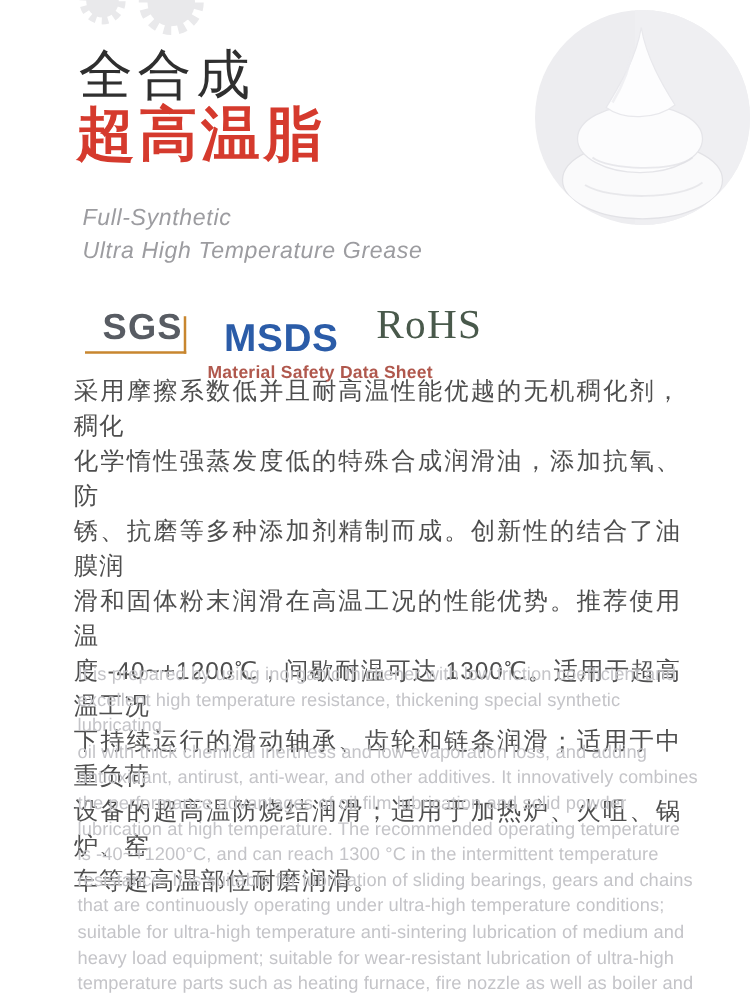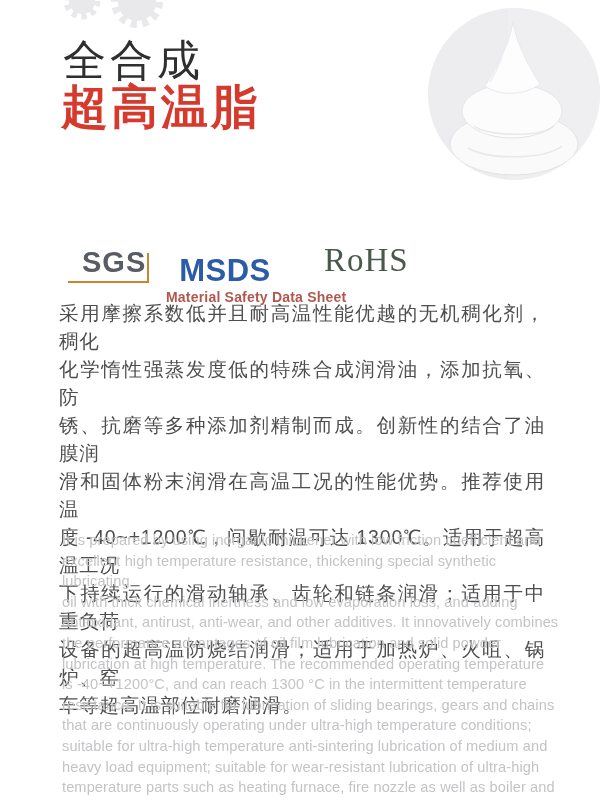--- a/index.html
+++ b/index.html
@@ -64,21 +64,21 @@
     font-size: 31px; font-weight: 800; color: #2b5ca8;
     letter-spacing: 0.5px; line-height: 1;
   }
   .msds-sub {
     margin-top: 3px; font-size: 14px; font-weight: 700;
     color: #b0584d; letter-spacing: 0.2px; white-space: nowrap;
   }
   .rohs {
     position: absolute; left: 301px; top: 2px;
     font-family: "Liberation Serif", serif;
-    font-size: 33px; font-weight: 500; color: #49594b; letter-spacing: 1px; margin-left: 23px;
+    font-size: 33px; font-weight: 500; color: #49594b; letter-spacing: 1px;
   }
 
   
   .cn-paragraph {
     position: absolute; left: 59px; top: 299px; width: 486px;
     font-size: 19.5px; line-height: 28px; font-weight: 500;
     color: #4e4e4e; letter-spacing: 0.8px;
     white-space: pre-line; text-align: justify;
   }
   .en-paragraph {
@@ -111,20 +111,22 @@
       <ellipse cx="84" cy="103" rx="50" ry="27" fill="#fcfcfd" stroke="#e5e5e9" stroke-width="1"></ellipse>
       <path d="M85,14 C89,38 102,60 112,76 C97,88 70,88 57,78 C69,58 81,38 85,14 Z" fill="#fdfdfe" stroke="#e8e8ec" stroke-width="1"></path>
       <path d="M46,118 C58,128 112,130 126,118" fill="none" stroke="#dfdfe4" stroke-width="1.5" opacity="0.7"></path>
       <path d="M40,140 C60,152 116,152 134,138" fill="none" stroke="#dcdce1" stroke-width="1.5" opacity="0.6"></path>
       <path d="M78,30 C76,48 68,64 62,74" fill="none" stroke="#ececf0" stroke-width="2" opacity="0.8"></path>
     </svg>
   </div>
 
   <div class="title-cn1">全合成</div>
   <div class="title-cn2">超高温脂</div>
+  <div class="subtitle">Full-Synthetic
+Ultra High Temperature Grease</div>
 
   <div class="certs">
     <div class="sgs">
       <span class="sgs-label">SGS</span>
       <span class="sgs-underline"></span>
       <span class="sgs-sideline"></span>
     </div>
     <div class="msds">
       <div class="msds-label">MSDS</div>
       <div class="msds-sub">Material Safety Data Sheet</div>

